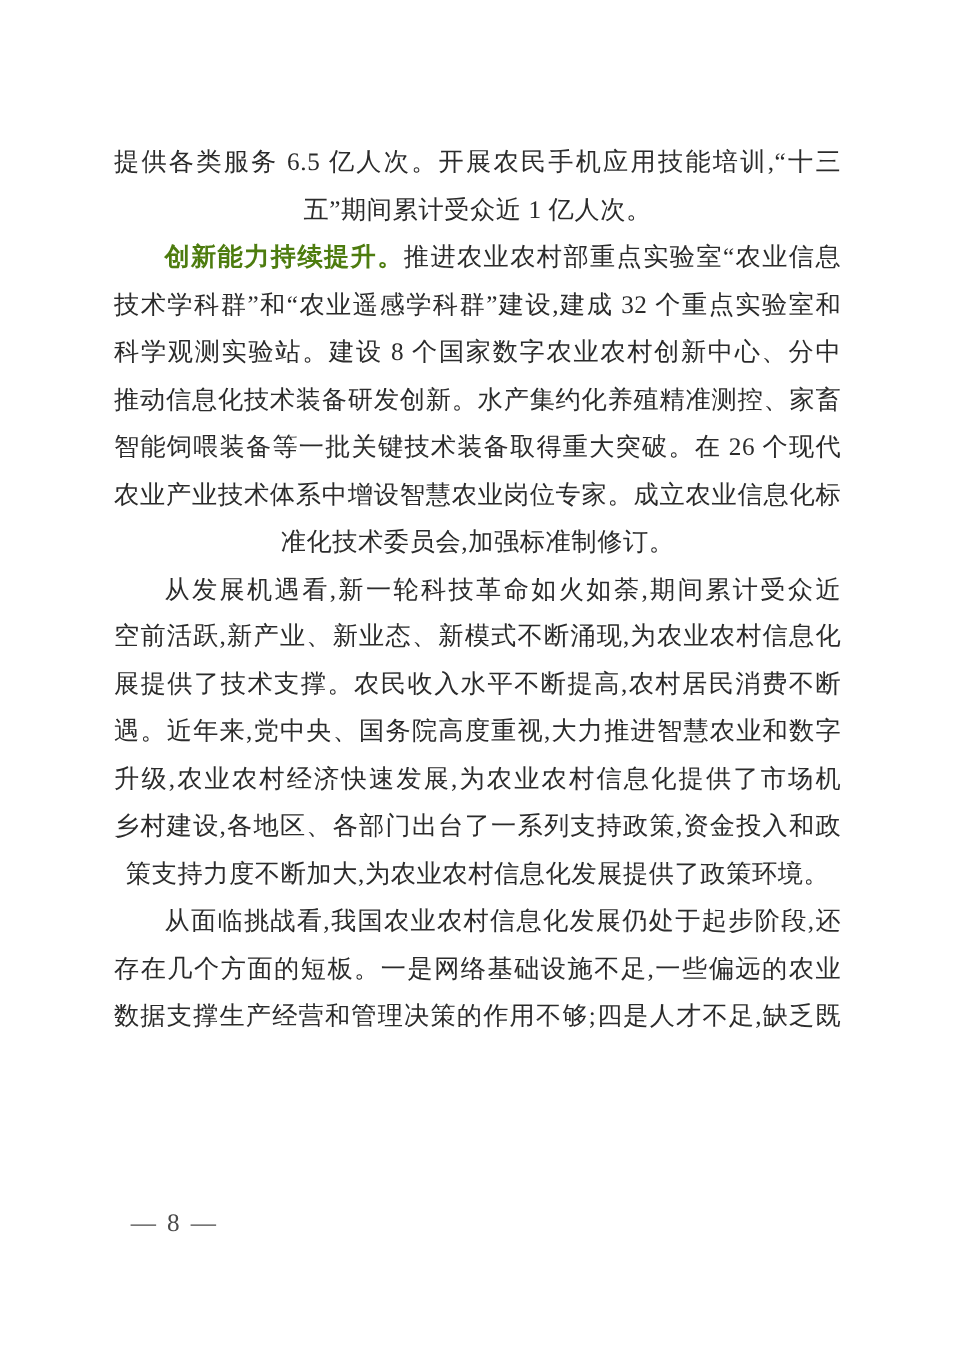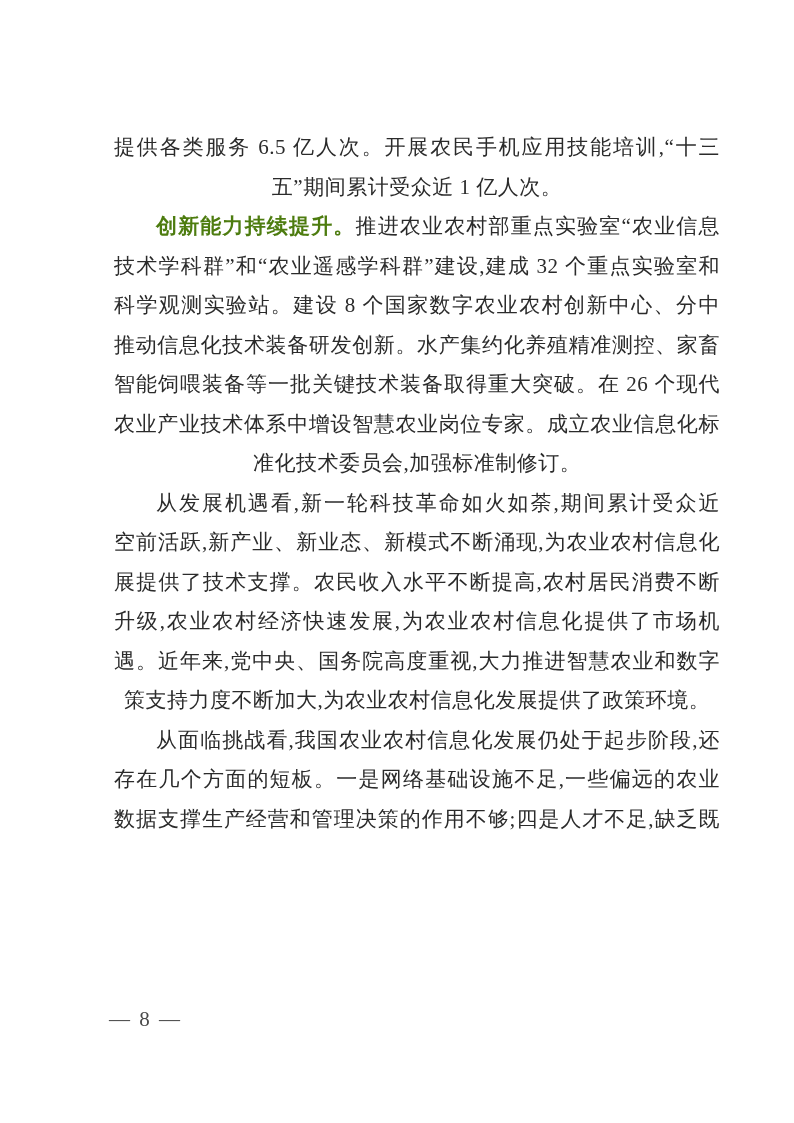--- a/index.html
+++ b/index.html
@@ -12,24 +12,23 @@
     position: relative;
     width: 794px;
     height: 1123px;
     background: #ffffff;
     overflow: hidden;
     font-family: "Liberation Serif", "DejaVu Serif", serif;
   }
   .textblock {
     position: absolute;
     left: 95px;
-    top: 128px;
+    top: 116px;
     width: 606px;
     color: #2b2b2b;
-    margin-left: 19px;
   }
   .line {
     font-size: 21px;
     line-height: 39.5px;
     height: 39.5px;
     letter-spacing: 0.5px;
     overflow: hidden;
     text-align: center;
   }
   .line.j {
@@ -63,21 +62,22 @@
     <div class="line j ind"><span class="lead">创新能力持续提升。</span><span>推进农业农村部重点实验室“农业信息</span></div>
     <div class="line j"><span class="lead"></span><span>技术学科群”和“农业遥感学科群”建设,建成 32 个重点实验室和</span></div>
     <div class="line j"><span class="lead"></span><span>科学观测实验站。建设 8 个国家数字农业农村创新中心、分中心,</span></div>
     <div class="line j"><span class="lead"></span><span>推动信息化技术装备研发创新。水产集约化养殖精准测控、家畜</span></div>
     <div class="line j"><span class="lead"></span><span>智能饲喂装备等一批关键技术装备取得重大突破。在 26 个现代</span></div>
     <div class="line j"><span class="lead"></span><span>农业产业技术体系中增设智慧农业岗位专家。成立农业信息化标</span></div>
     <div class="line"><span class="lead"></span><span>准化技术委员会,加强标准制修订。</span></div>
     <div class="line j ind"><span class="lead"></span><span>从发展机遇看,新一轮科技革命如火如荼,期间累计受众近</span></div>
     <div class="line j"><span class="lead"></span><span>空前活跃,新产业、新业态、新模式不断涌现,为农业农村信息化发</span></div>
     <div class="line j"><span class="lead"></span><span>展提供了技术支撑。农民收入水平不断提高,农村居民消费不断</span></div>
+    <div class="line j"><span class="lead"></span><span>遇。近年来,党中央、国务院高度重视,大力推进智慧农业和数字</span></div>
     <div class="line j"><span class="lead"></span><span>升级,农业农村经济快速发展,为农业农村信息化提供了市场机</span></div>
-    <div class="line j"><span class="lead"></span><span>遇。近年来,党中央、国务院高度重视,大力推进智慧农业和数字</span></div>
+    <div class="line j"><span class="lead"></span><span>乡村建设,各地区、各部门出台了一系列支持政策,资金投入和政</span></div>
     <div class="line"><span class="lead"></span><span>策支持力度不断加大,为农业农村信息化发展提供了政策环境。</span></div>
     <div class="line j ind"><span class="lead"></span><span>从面临挑战看,我国农业农村信息化发展仍处于起步阶段,还</span></div>
     <div class="line j"><span class="lead"></span><span>存在几个方面的短板。一是网络基础设施不足,一些偏远的农业</span></div>
     <div class="line j"><span class="lead"></span><span>数据支撑生产经营和管理决策的作用不够;四是人才不足,缺乏既</span></div>
   </div>
   <div class="footer">— 8 —</div>
 </div>
 
 </body></html>

